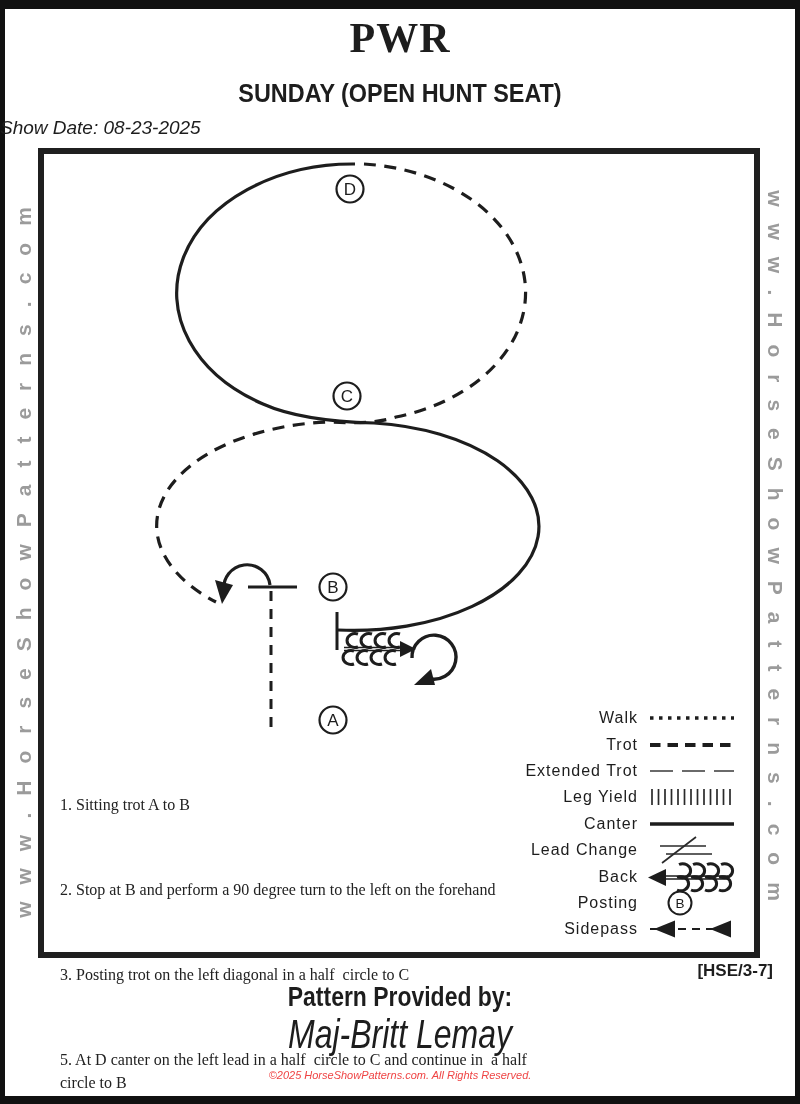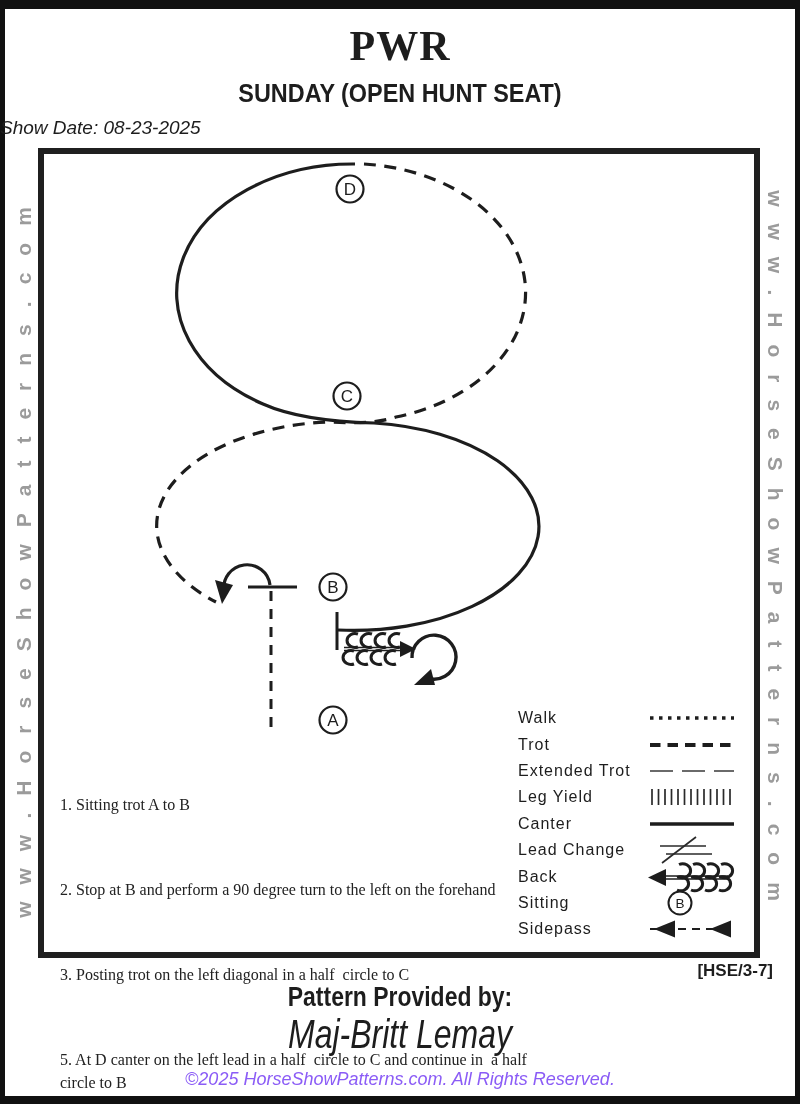--- a/index.html
+++ b/index.html
@@ -4,21 +4,21 @@
 <style>
   html,body{margin:0;padding:0;background:#fff;}
   .page{position:relative;width:800px;height:1104px;background:#fff;overflow:hidden;
         font-family:"Liberation Sans",sans-serif;color:#1d1d1d;}
   .edge{position:absolute;background:#111;}
   .edge-top{left:0;top:0;width:800px;height:9px;}
   .edge-bottom{left:0;top:1096px;width:800px;height:8px;}
   .edge-left{left:0;top:0;width:5px;height:1104px;}
   .edge-right{left:795px;top:0;width:5px;height:1104px;}
 
-  .title{position:absolute;top:22px;left:0;width:100%;text-align:center;
+  .title{position:absolute;top:14px;left:0;width:100%;text-align:center;
          font-family:"Liberation Serif",serif;font-weight:bold;font-size:42px;letter-spacing:1px;}
   .subtitle{position:absolute;top:78px;left:0;width:100%;text-align:center;
             font-weight:bold;font-size:26px;transform:scaleX(0.9);transform-origin:center;}
   .showdate{position:absolute;top:117px;left:0;width:100%;
             font-style:italic;font-size:19px;}
 
   .watermark{position:absolute;width:812px;height:28px;text-align:center;
              font-weight:bold;font-size:21px;letter-spacing:17px;color:#9b9b9b;white-space:nowrap;}
   .wm-left{left:-380px;top:540px;transform:rotate(-90deg);}
   .wm-right{left:367px;top:540px;transform:rotate(90deg);}
@@ -27,32 +27,32 @@
          border:6px solid #1f1f1f;background:#fff;}
   .arena svg{position:absolute;left:0;top:0;}
 
   .instructions{position:absolute;left:8px;top:585px;width:506px;
                 font-family:"Liberation Serif",serif;font-size:16px;line-height:23px;
                 color:#222;white-space:pre-wrap;}
   .instructions div{margin:8px;}
 
   .legend{position:absolute;left:474px;top:551px;width:226px;}
   .legend-row{display:flex;align-items:center;height:26.4px;}
-  .legend-label{width:120px;padding-right:6px;font-size:16px;
+  .legend-label{width:120px;text-align:right;padding-right:6px;font-size:16px;
                 letter-spacing:1px;color:#1d1d1d;white-space:nowrap;}
   .legend-swatch{width:94px;height:26px;position:relative;}
   .legend-swatch svg{display:block;overflow:visible;}
 
   .hse-code{position:absolute;top:961px;right:27px;font-weight:bold;font-size:17px;}
   .provided{position:absolute;top:982px;left:0;width:100%;text-align:center;
             font-weight:bold;font-size:27px;transform:scaleX(0.85);transform-origin:center;}
   .provider{position:absolute;top:1012px;left:0;width:100%;text-align:center;
             font-style:italic;font-size:40px;transform:scaleX(0.8);transform-origin:center;}
   .copyright{position:absolute;top:1069px;left:0;width:100%;text-align:center;
-             font-style:italic;font-size:18px;color:#8b5cf6;}
+             font-style:italic;font-size:11px;color:#ef4444;}
 </style>
 </head>
 <body>
 
 <div class="page">
 
   <div class="edge edge-top"></div>
   <div class="edge edge-bottom"></div>
   <div class="edge edge-left"></div>
   <div class="edge edge-right"></div>
@@ -208,21 +208,21 @@
             <path d="M 61 13.5 A 8 7 0 1 1 61 26" stroke-width="3"></path>
             <path d="M 75 13.5 A 8 7 0 1 1 75 26" stroke-width="3"></path>
             <line x1="18" y1="12" x2="84" y2="12" stroke-width="1.7"></line>
             <line x1="18" y1="15" x2="84" y2="15" stroke-width="1.7"></line>
             <polygon points="4,13.5 22,5 22,22" fill="#1d1d1d" stroke="none"></polygon>
           </svg>
         </span>
       </div>
 
       <div class="legend-row">
-        <span class="legend-label">Sitting</span>
+        <span class="legend-label">Posting</span>
         <span class="legend-swatch">
           <svg width="94" height="26" stroke="#1d1d1d" fill="none">
             <circle cx="36" cy="13" r="11.5" stroke-width="2"></circle>
             <text x="36" y="18" text-anchor="middle" font-size="13.5" fill="#1d1d1d" stroke="none" font-family="Liberation Sans, sans-serif">B</text>
           </svg>
         </span>
       </div>
 
       <div class="legend-row">
         <span class="legend-label">Sidepass</span>

